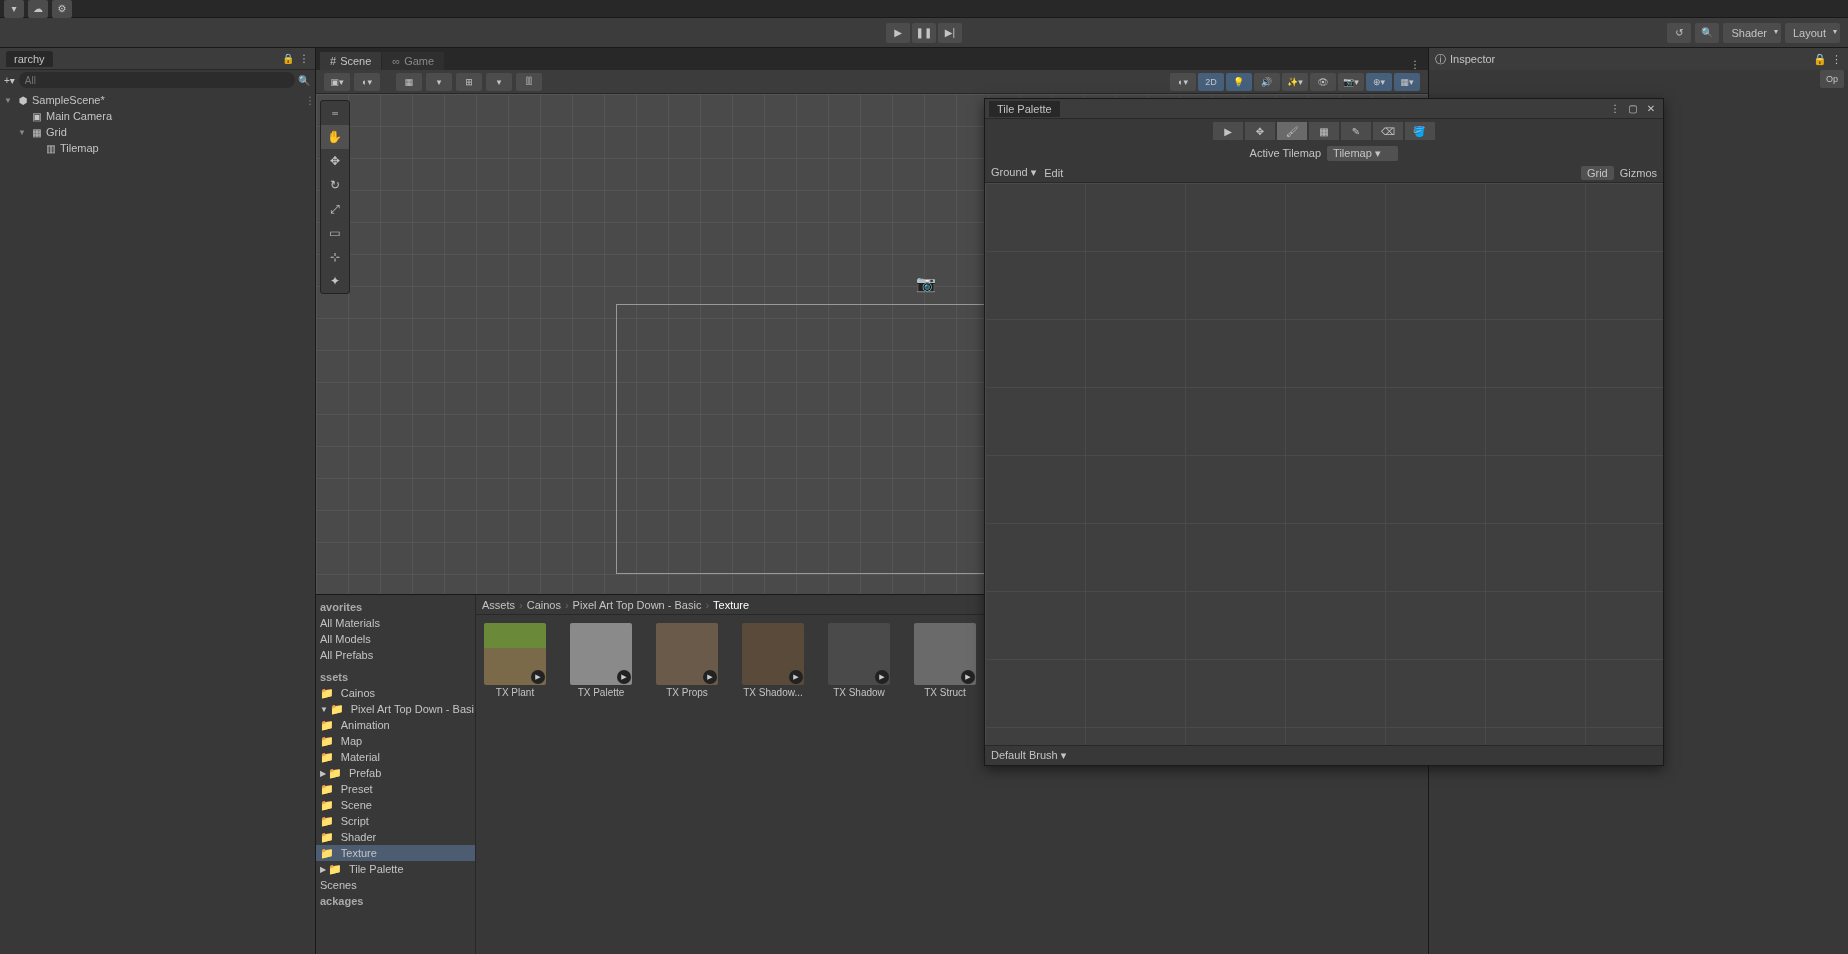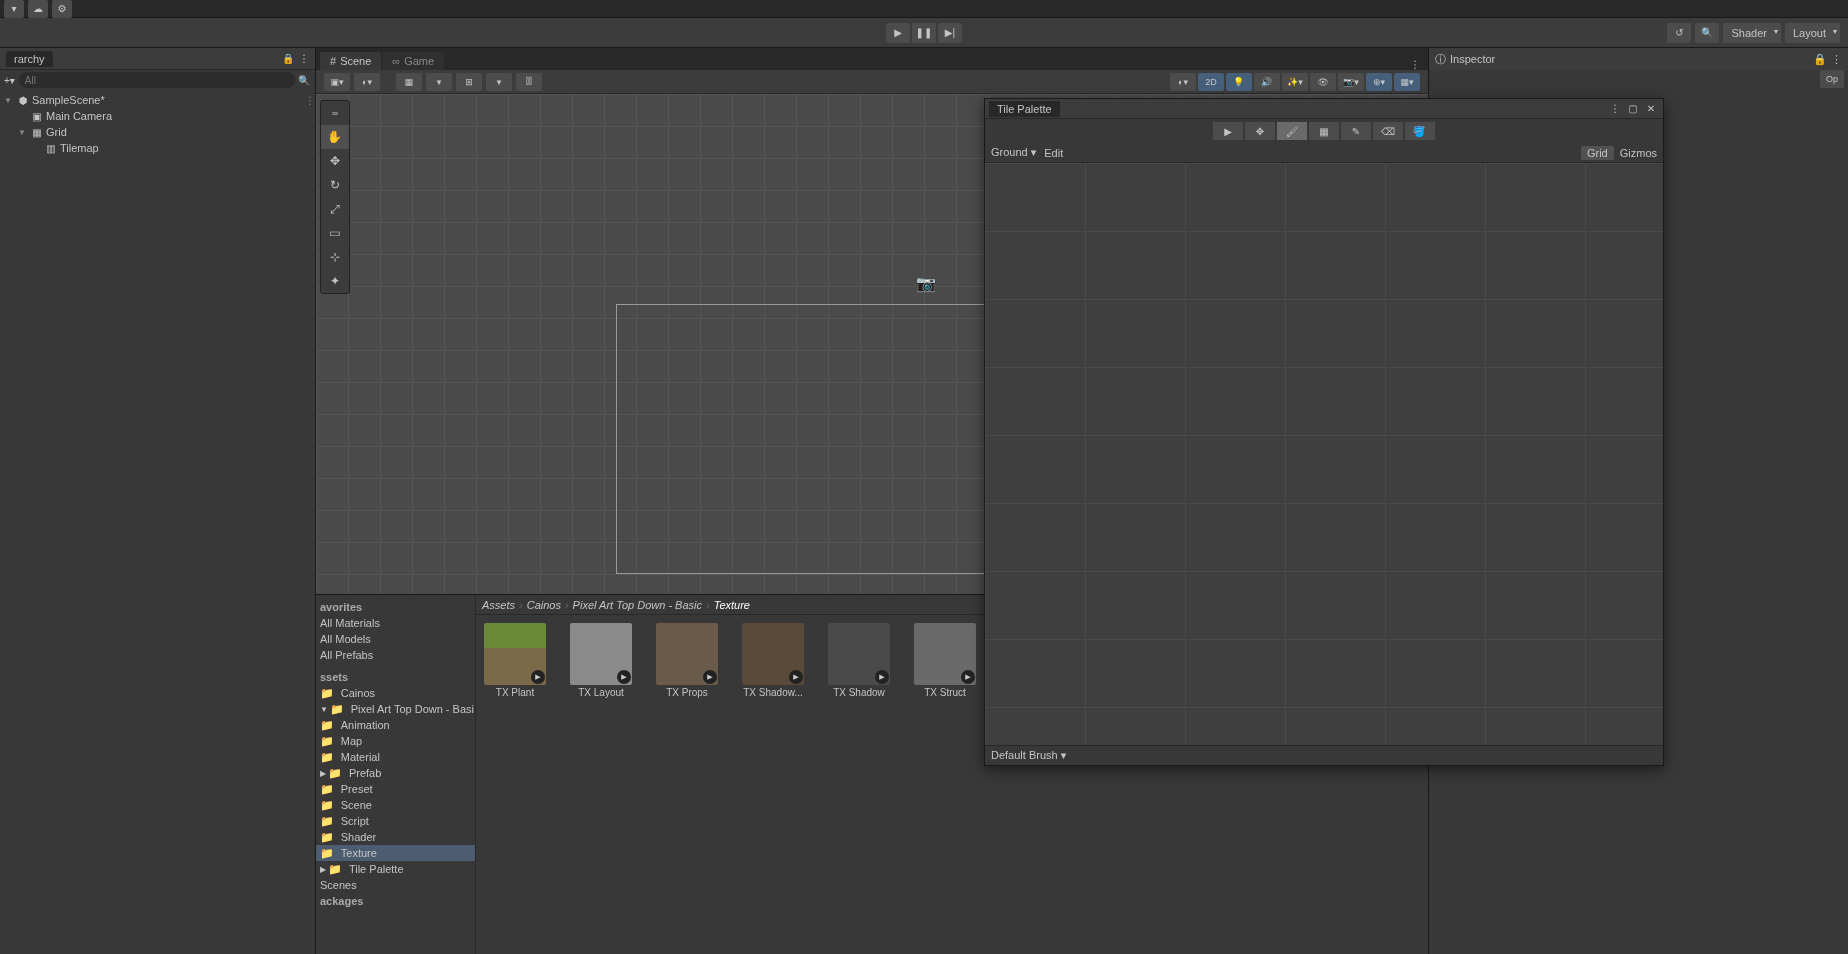--- a/index.html
+++ b/index.html
@@ -40,21 +40,21 @@
 .scene-tools-vert button.active { background: #505050; }
 .camera-gizmo { position: absolute; left: 54%; top: 36%; font-size: 16px; color: #ddd; }
 .camera-outline { position: absolute; left: 300px; top: 210px; width: 650px; height: 270px; border: 1px solid #999; }
 .project-panel { height: 360px; background: #383838; border-top: 1px solid #191919; display: flex; flex-direction: column; }
 .project-body { flex: 1; display: flex; }
 .project-tree { width: 160px; border-right: 1px solid #282828; overflow-y: auto; padding: 4px 0; }
 .proj-item { display: flex; align-items: center; height: 16px; padding-left: 4px; gap: 2px; cursor: pointer; font-size: 11px; }
 .proj-item.header { font-weight: bold; color: #aaa; }
 .proj-item.selected { background: #4c5d72; }
 .project-content { flex: 1; display: flex; flex-direction: column; }
-.breadcrumb { height: 20px; display: flex; align-items: center; padding: 0 6px; font-size: 11px; gap: 4px; border-bottom: 1px solid #282828; font-style: italic; }
+.breadcrumb { height: 20px; display: flex; align-items: center; padding: 0 6px; font-size: 11px; gap: 4px; border-bottom: 1px solid #282828; }
 .breadcrumb span { color: #c4c4c4; }
 .breadcrumb .sep { color: #666; }
 .breadcrumb .current { color: #fff; }
 .asset-grid { flex: 1; display: flex; flex-wrap: wrap; align-content: flex-start; padding: 8px; gap: 24px; position: relative; }
 .asset-item { width: 62px; display: flex; flex-direction: column; align-items: center; gap: 2px; cursor: pointer; }
 .asset-thumb { width: 62px; height: 62px; background: #5a5a5a; border-radius: 2px; position: relative; display: flex; align-items: center; justify-content: center; }
 .asset-thumb .play { position: absolute; right: 1px; bottom: 1px; width: 14px; height: 14px; background: #222; border-radius: 50%; font-size: 7px; color: #ccc; display: flex; align-items: center; justify-content: center; }
 .asset-label { font-size: 10px; color: #c4c4c4; text-align: center; white-space: nowrap; overflow: hidden; text-overflow: ellipsis; width: 62px; }
 .cursor-fox { position: absolute; left: 555px; top: 90px; font-size: 18px; }
 .inspector-panel { width: 420px; background: #383838; border-left: 1px solid #191919; display: flex; flex-direction: column; }
@@ -242,21 +242,21 @@
             <div class="asset-item">
                 <div class="asset-thumb c1">
                   <div class="play">▶</div>
                 </div>
                 <div class="asset-label">TX Plant</div>
               </div>
             <div class="asset-item">
                 <div class="asset-thumb c2">
                   <div class="play">▶</div>
                 </div>
-                <div class="asset-label">TX Layout</div>
+                <div class="asset-label">TX Palette</div>
               </div>
             <div class="asset-item">
                 <div class="asset-thumb c3">
                   <div class="play">▶</div>
                 </div>
                 <div class="asset-label">TX Props</div>
               </div>
             <div class="asset-item">
                 <div class="asset-thumb c4">
                   <div class="play">▶</div>
@@ -325,20 +325,24 @@
   </div>
   <div class="tp-toolbar">
     <button class="tp-tool">▶</button>
     <button class="tp-tool">✥</button>
     <button class="tp-tool active">🖌</button>
     <button class="tp-tool">▦</button>
     <button class="tp-tool">✎</button>
     <button class="tp-tool">⌫</button>
     <button class="tp-tool">🪣</button>
   </div>
+  <div class="tp-tilemap-row">
+    <span>Active Tilemap</span>
+    <button class="tp-dropdown"><span>Tilemap</span> ▾</button>
+  </div>
   <div class="tp-header-row">
     <div class="left">
       <span><span>Ground</span> ▾</span>
       <span>Edit</span>
     </div>
     <div class="right">
       <span class="tp-grid-btn">Grid</span>
       <span>Gizmos</span>
     </div>
   </div>

